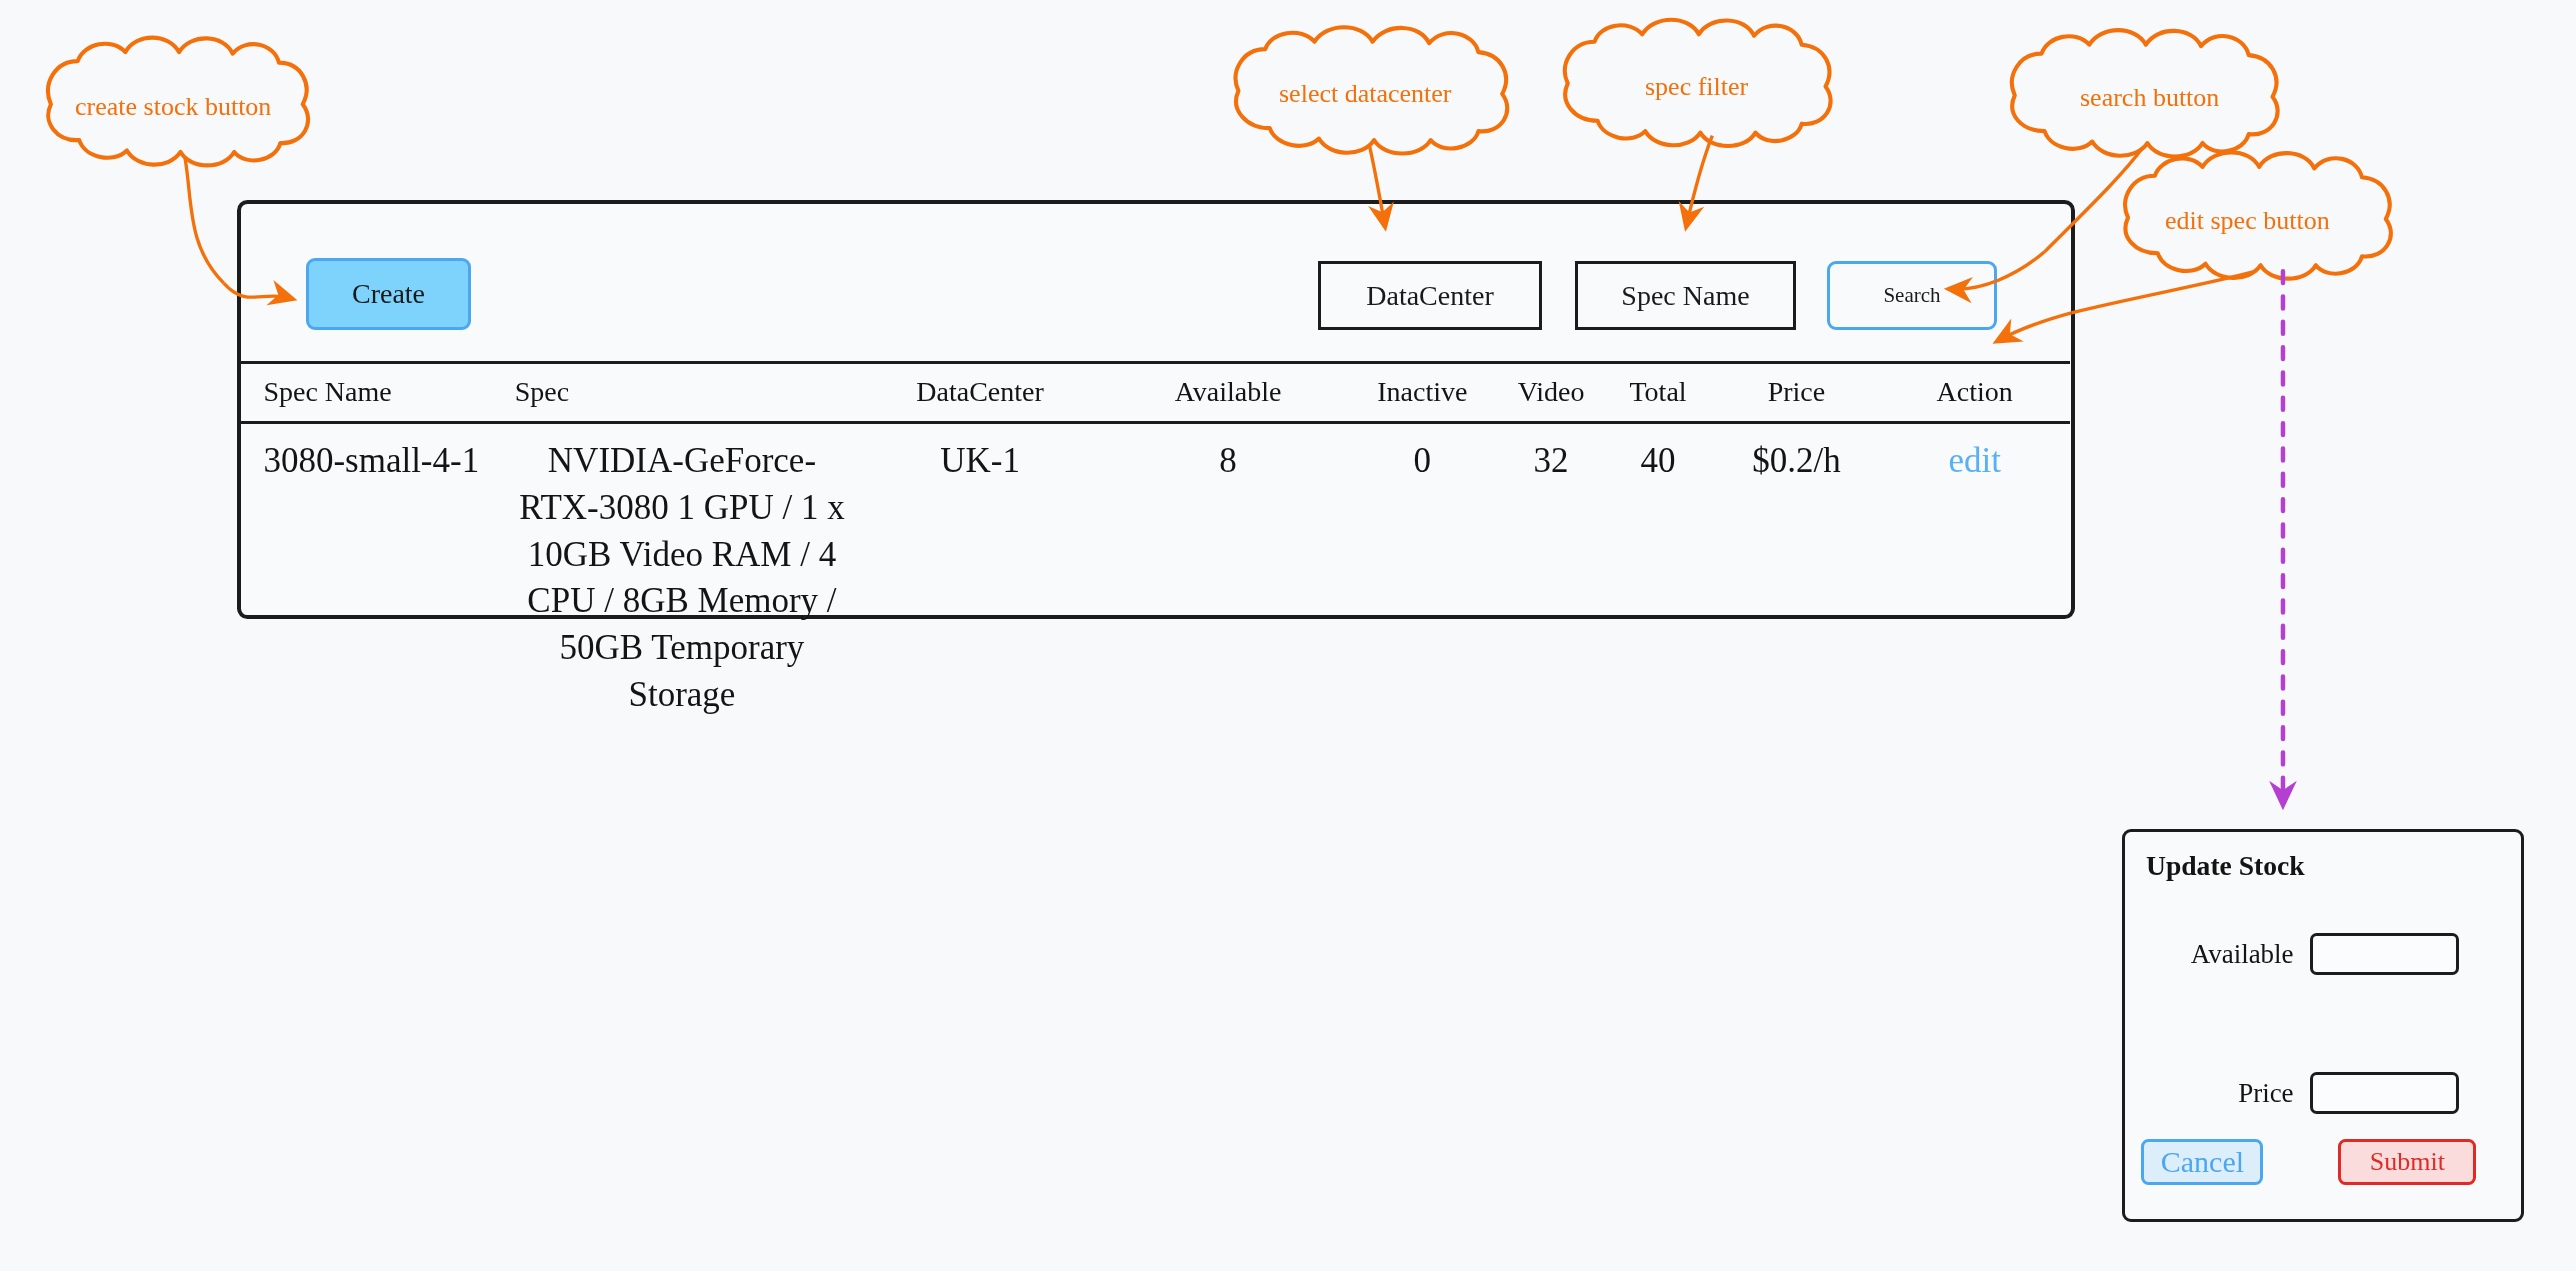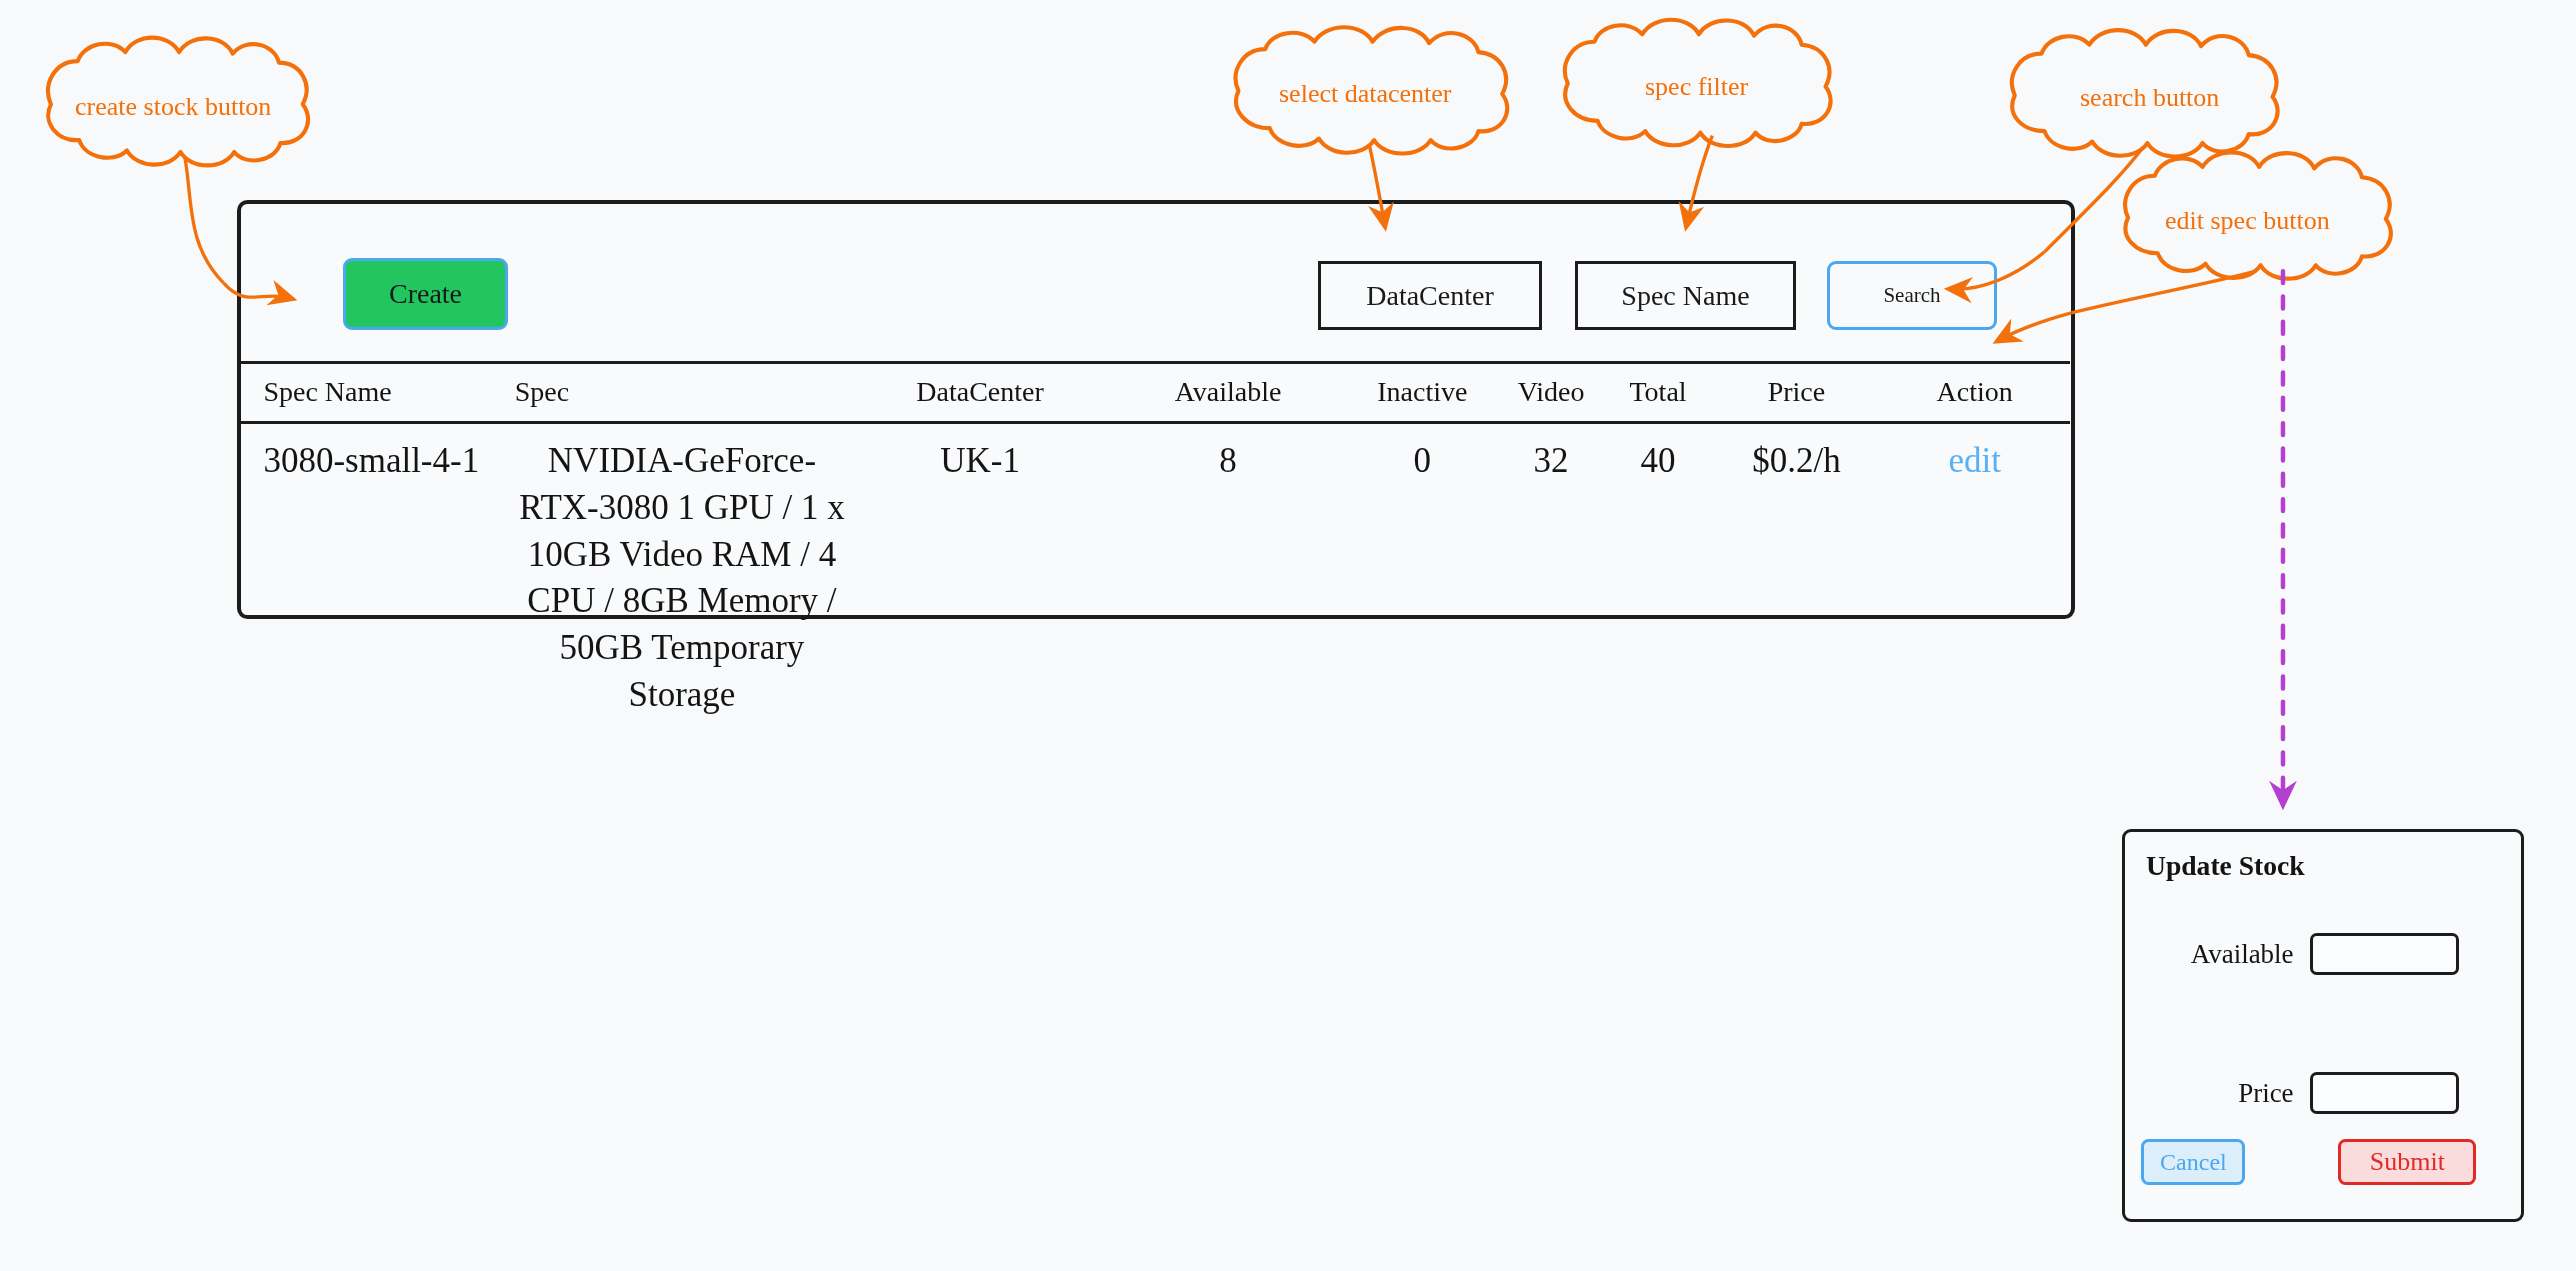--- a/index.html
+++ b/index.html
@@ -55,29 +55,28 @@
   }
 
   #create-button {
     position: absolute;
     left: 65px;
     top: 54px;
     width: 165px;
     height: 72px;
     border: 3.7px solid #4ba7f0;
     border-radius: 9px;
-    background: #22c55e;
+    background: #7dd3fc;
     box-sizing: border-box;
     display: flex;
     align-items: center;
     justify-content: center;
     font-size: 28px;
     color: #1a1a1a;
     cursor: pointer;
-    margin-left: 37px;
   }
 
   .filter-box {
     position: absolute;
     top: 57px;
     height: 69px;
     border: 3px solid #1c1c1c;
     background: #f9fafb;
     box-sizing: border-box;
     display: flex;
@@ -210,27 +209,27 @@
     position: absolute;
     left: 16.4px;
     top: 307px;
     width: 371px;
     height: 52px;
   }
   #cancel-button {
     position: absolute;
     left: 0;
     top: 0;
-    width: 104px;
+    width: 122px;
     height: 46px;
     border: 3px solid #4ba7f0;
     border-radius: 7.5px;
     background: #ddeefb;
     color: #4ba7f0;
-    font-size: 24px;
+    font-size: 30px;
     font-family: "Liberation Serif", "DejaVu Serif", serif;
     display: flex;
     align-items: center;
     justify-content: center;
     box-sizing: border-box;
     cursor: pointer;
   }
   #submit-button {
     position: absolute;
     left: 197px;

